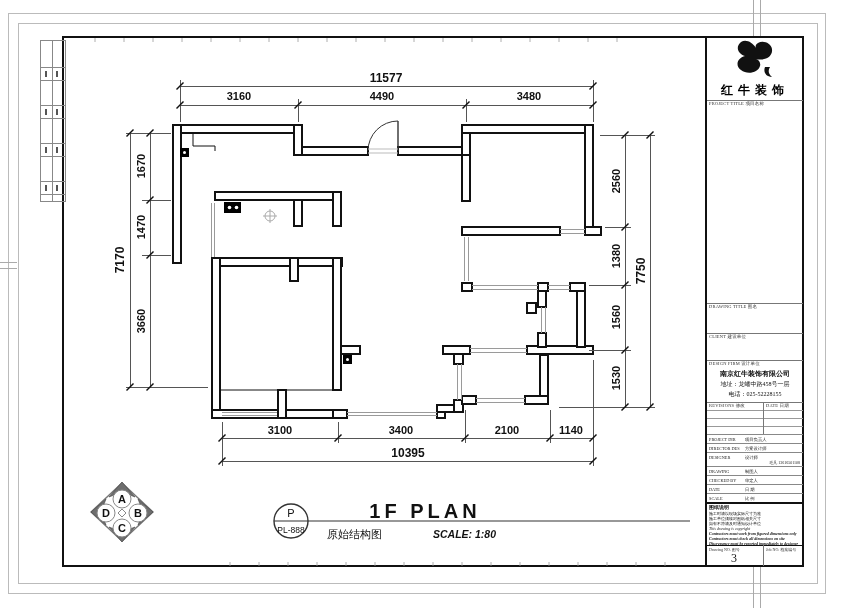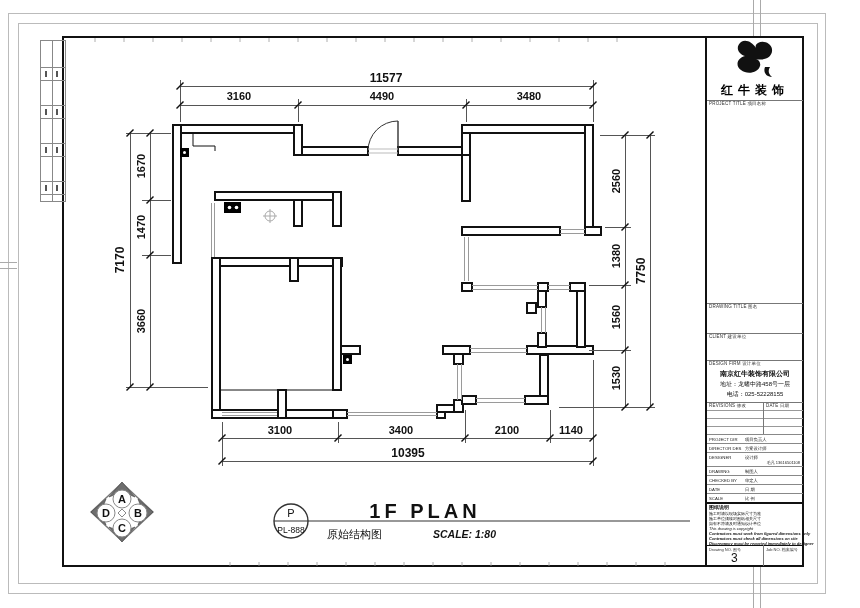--- a/index.html
+++ b/index.html
@@ -1,19 +1,19 @@
 <!DOCTYPE html>
 <html><head>
 <meta charset="utf-8">
 <style>
   html,body{margin:0;padding:0;background:#fff;}
   body{width:860px;height:608px;position:relative;font-family:"Liberation Sans",sans-serif;overflow:hidden;}
   #sheet{position:absolute;left:0;top:0;}
   
-  .tblock{position:absolute;left:707px;top:37px;width:96px;height:529px;font-family:Liberation Sans, sans-serif;color:#111;}
+  .tblock{position:absolute;left:707px;top:37px;width:96px;height:529px;font-family:Liberation Serif, serif;color:#111;}
   .abs{position:absolute;}
   .secline{position:absolute;left:0;right:0;border-top:1px solid #777;}
   .seclabel{position:absolute;left:2px;font-size:4.5px;color:#333;letter-spacing:.2px;white-space:nowrap;}
   .brand{position:absolute;left:0;right:0;text-align:center;font-size:12px;font-weight:bold;letter-spacing:5px;color:#000;white-space:nowrap;}
   .firm{position:absolute;left:0;right:0;text-align:center;white-space:nowrap;color:#111;}
   .revdiv{position:absolute;border-left:1px solid #777;}
   .rowline{position:absolute;left:0;right:0;border-top:1px solid #999;}
   .inforow{position:absolute;left:0;right:0;border-top:1px solid #888;font-size:4.3px;color:#222;}
   .inforow .en{position:absolute;left:2px;top:1.5px;}
   .inforow .cn{position:absolute;left:38px;top:1.5px;}

